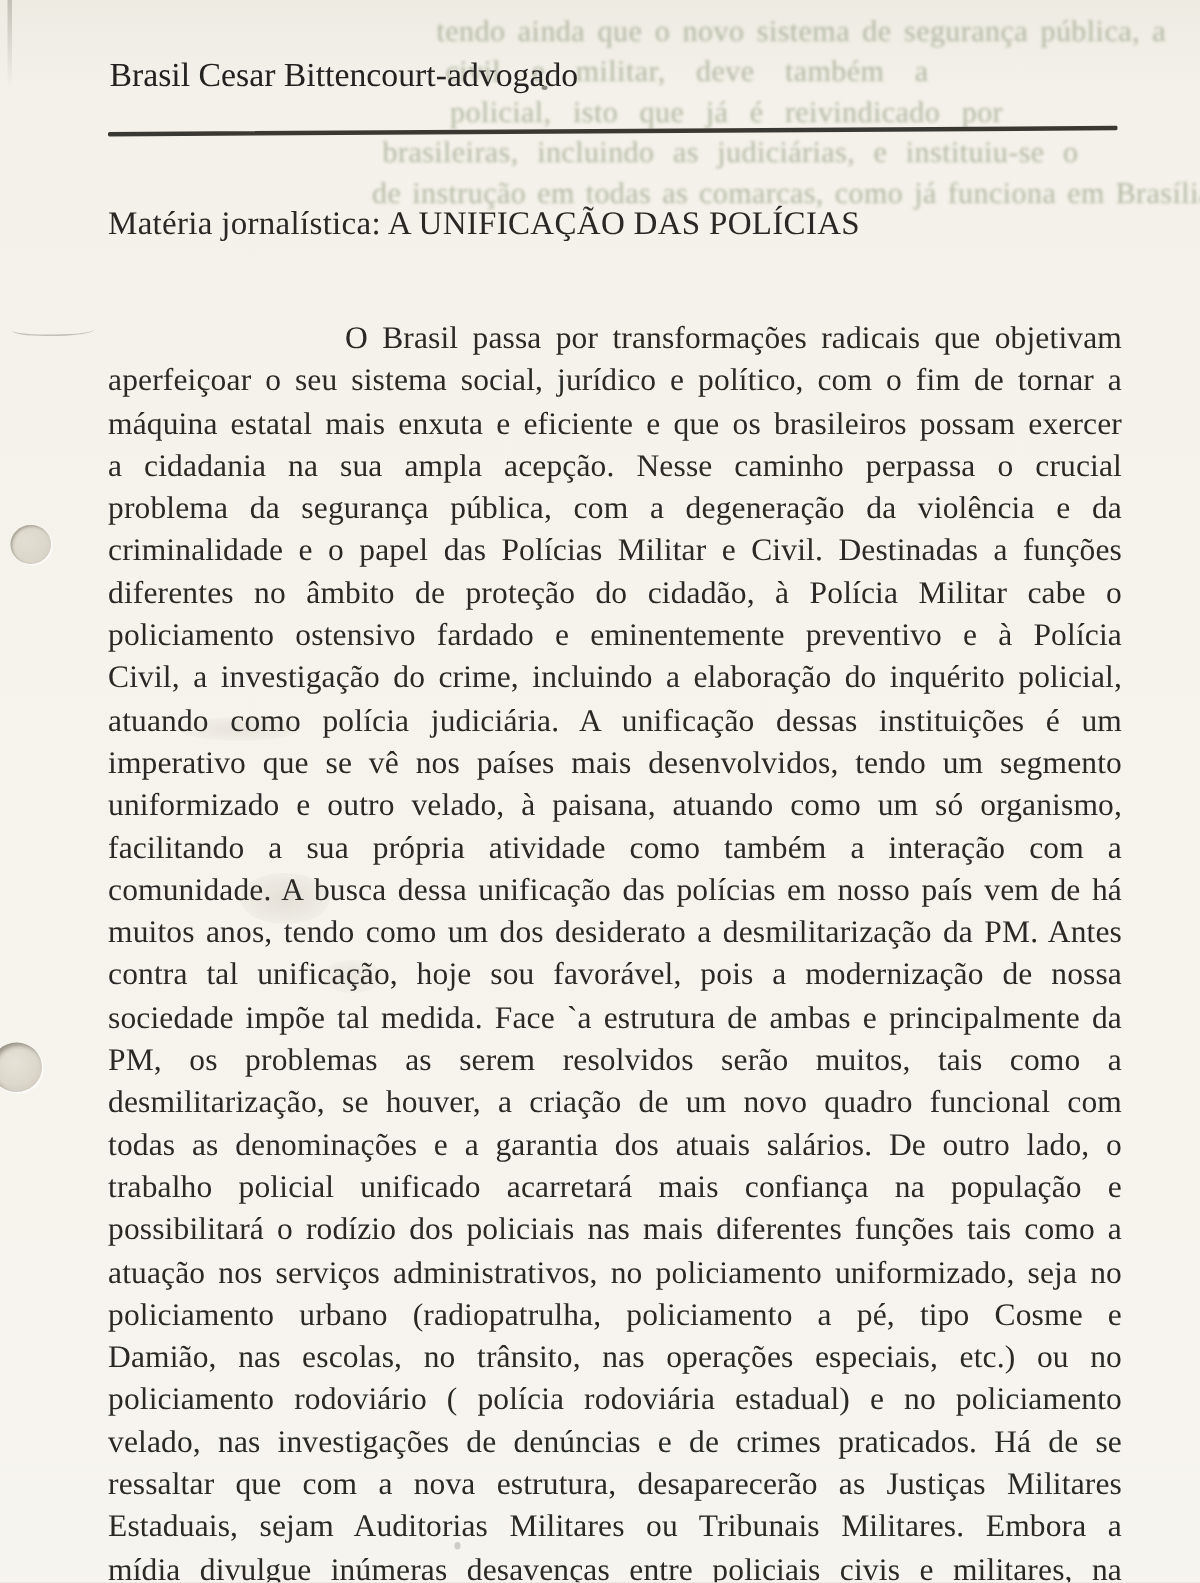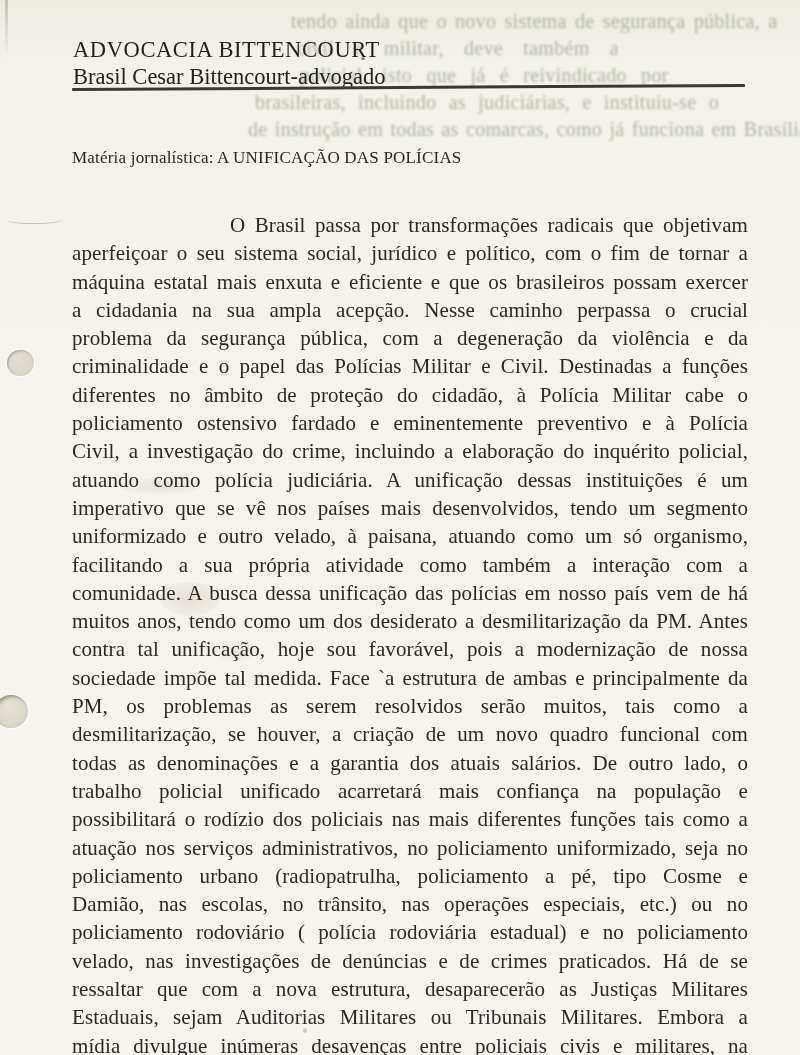--- a/index.html
+++ b/index.html
@@ -32,21 +32,21 @@
   
   .header{position:absolute;left:73px;top:36px;line-height:27px;font-size:22.5px;color:#232220;}
   .firm{letter-spacing:0.6px;}
   
   .rule{
     position:absolute;left:72px;top:88px;width:673px;height:3px;
     background:#3a3833;transform:rotate(-0.35deg);transform-origin:left center;
     border-radius:1px;
   }
   
-  .title{position:absolute;left:72px;top:148px;font-size:17px;color:#292824;letter-spacing:0.2px;text-align:center;}
+  .title{position:absolute;left:72px;top:136px;font-size:22px;color:#292824;letter-spacing:0.2px;text-align:center;}
   
   .body-text{
     position:absolute;left:72px;top:211px;width:676px;
     font-size:21px;line-height:28.3px;
     text-align:justify;text-indent:158px;
     color:#2a2925;word-spacing:2.2px;letter-spacing:0.1px;
   }
   
   .hole{position:absolute;border-radius:50%;}
   .hole1{
@@ -95,21 +95,20 @@
   <div class="crease-top-left"></div>
   <div class="pen-squiggle"></div>
   <div class="speck speck1"></div>
   <div class="speck speck2"></div>
   <div class="speck speck3"></div>
   <div class="smudge smudge1"></div>
   <div class="smudge smudge2"></div>
   <div class="smudge smudge3"></div>
 
   <div class="header">
-    <div class="firm">ADVOCACIA BITTENCOURT</div>
     <div class="lawyer">Brasil Cesar Bittencourt-advogado</div>
   </div>
   <div class="rule"></div>
 
   <div class="title">Matéria jornalística: A UNIFICAÇÃO DAS POLÍCIAS</div>
 
   <div class="body-text">O Brasil passa por transformações radicais que objetivam aperfeiçoar o seu sistema social, jurídico e político, com o fim de tornar a máquina estatal mais enxuta e eficiente e que os brasileiros possam exercer a cidadania na sua ampla acepção. Nesse caminho perpassa o crucial problema da segurança pública, com a degeneração da violência e da criminalidade e o papel das Polícias Militar e Civil. Destinadas a funções diferentes no âmbito de proteção do cidadão, à Polícia Militar cabe o policiamento ostensivo fardado e eminentemente preventivo e à Polícia Civil, a investigação do crime, incluindo a elaboração do inquérito policial, atuando como polícia judiciária. A unificação dessas instituições é um imperativo que se vê nos países mais desenvolvidos, tendo um segmento uniformizado e outro velado, à paisana, atuando como um só organismo, facilitando a sua própria atividade como também a interação com a comunidade. A busca dessa unificação das polícias em nosso país vem de há muitos anos, tendo como um dos desiderato a desmilitarização da PM. Antes contra tal unificação, hoje sou favorável, pois a modernização de nossa sociedade impõe tal medida. Face `a estrutura de ambas e principalmente da PM, os problemas as serem resolvidos serão muitos, tais como a desmilitarização, se houver, a criação de um novo quadro funcional com todas as denominações e a garantia dos atuais salários. De outro lado, o trabalho policial unificado acarretará mais confiança na população e possibilitará o rodízio dos policiais nas mais diferentes funções tais como a atuação nos serviços administrativos, no policiamento uniformizado, seja no policiamento urbano (radiopatrulha, policiamento a pé, tipo Cosme e Damião, nas escolas, no trânsito, nas operações especiais, etc.) ou no policiamento rodoviário ( polícia rodoviária estadual) e no policiamento velado, nas investigações de denúncias e de crimes praticados. Há de se ressaltar que com a nova estrutura, desaparecerão as Justiças Militares Estaduais, sejam Auditorias Militares ou Tribunais Militares. Embora a mídia divulgue inúmeras desavenças entre policiais civis e militares, na grande maioria dos 5.500 municípios brasileiros esse trabalho conjunto já existe há muito tempo, precipuamente em cidades de menor porte, estando o policial militar e o civil, lado-a-lado, combatendo o crime.</div>
 
   <div class="hole hole1"></div>
   <div class="hole hole2"></div>

